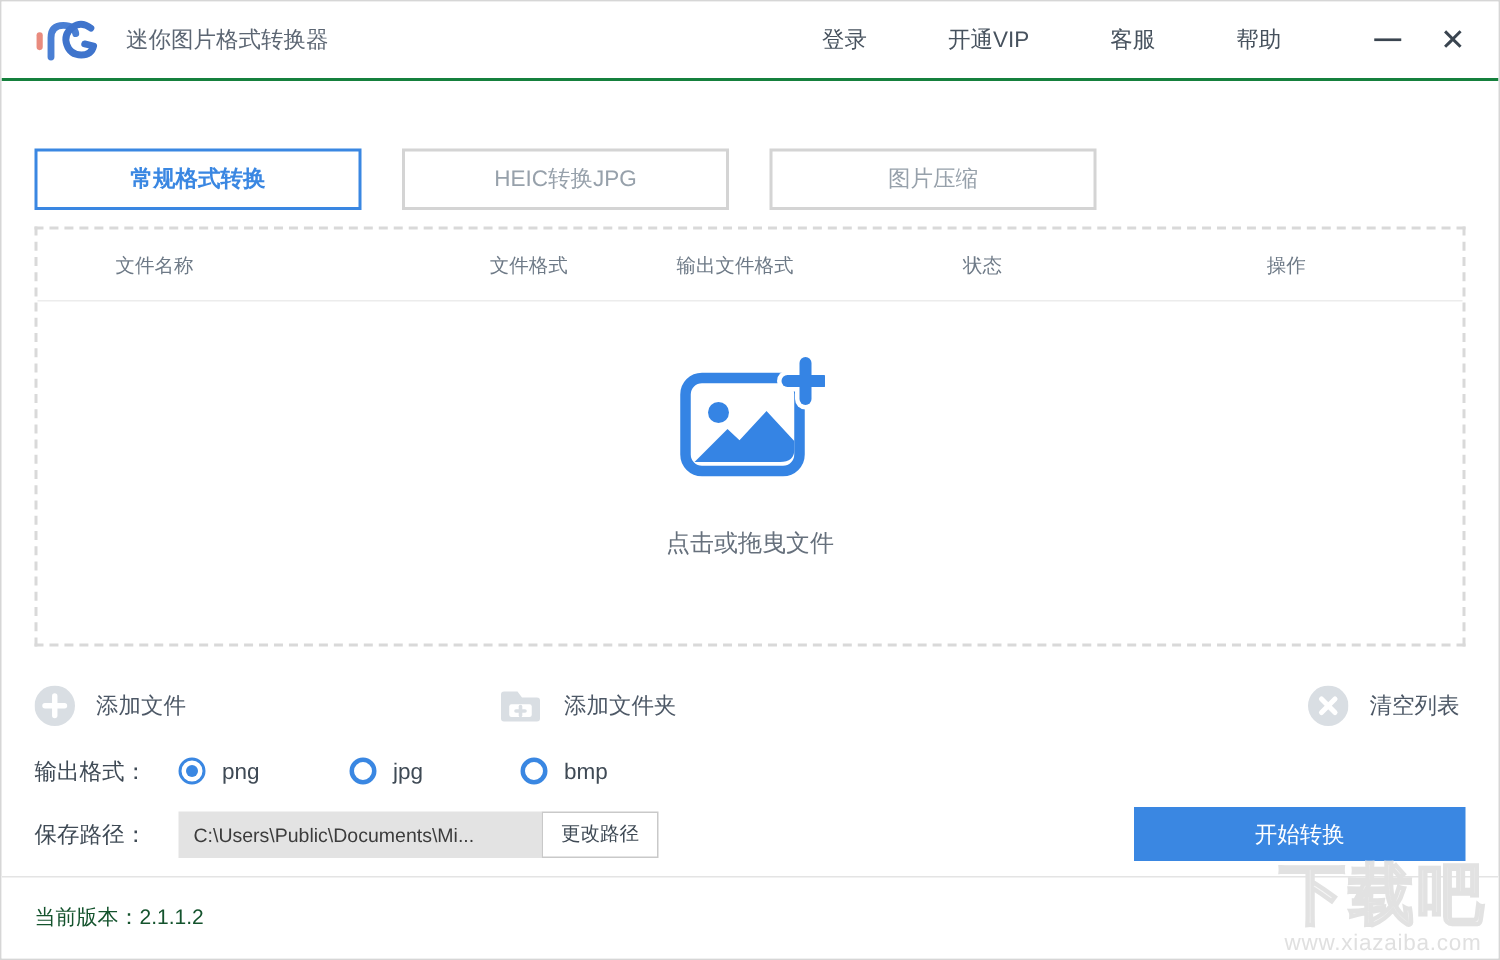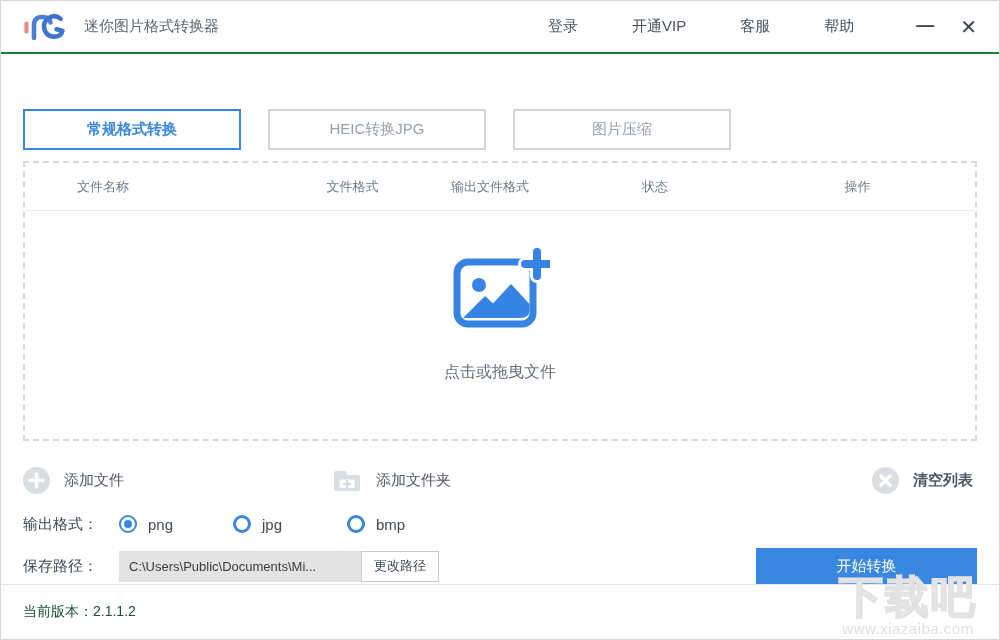--- a/index.html
+++ b/index.html
@@ -14,21 +14,21 @@
     border-bottom:2px solid #15803d; background:#fff;
   }
   .brand{display:flex; align-items:center; gap:17px;}
   .app-title{font-size:15px; color:#5c6673;}
   .menu{margin-left:auto; display:flex; gap:54px; margin-right:62px;}
   .menu span{font-size:15px; color:#47525e; cursor:pointer;}
   .winctrl{display:flex; align-items:center; gap:26px;}
   .btn-min{font-size:18px; color:#3a4550; cursor:pointer; line-height:1; font-weight:bold; transform:translateY(-2px);}
   .btn-close{font-size:20px; color:#3a4550; cursor:pointer; line-height:1;}
   
-  .main{padding:17px 22px;}
+  .main{padding:7px 22px;}
   .tabs{margin-top:38px; display:flex; gap:27px;}
   .tab{
     width:218px; height:41px; box-sizing:border-box; background:#fff;
     border:2px solid #d4d4d4; color:#97a1ab; font-size:15px;
     font-family:"Liberation Sans", sans-serif; cursor:pointer;
     display:flex; align-items:center; justify-content:center;
   }
   .tab.active{border-color:#3a87e2; color:#3a87e2; font-weight:bold;}
   .dropzone{
     margin-top:11px; height:280px; box-sizing:border-box;
@@ -42,21 +42,21 @@
   .thead span{font-size:13px; color:#6e7a87; text-align:center;font-family:Liberation Serif, serif;}
   .thead span:first-child{text-align:left; padding-left:52px;}
   .dz-center{display:flex; flex-direction:column; align-items:center;}
   .dz-center svg{margin-top:33px;}
   .dz-hint{margin-top:26px; font-size:16px; color:#66707c;}
   
   .actions-row{margin-top:24px; display:flex; align-items:center; height:30px;justify-content:center;}
   .action{display:flex; align-items:center; gap:14px; cursor:pointer;}
   .action span.txt{font-size:15px; color:#4d5866;}
   .action-folder{margin-left:208px;}
-  .action-clear{margin-left:auto; margin-right:4px;font-weight:bold;}
+  .action-clear{margin-left:auto; margin-right:4px;}
   
   .format-row{margin-top:14px; display:flex; align-items:center; height:30px;}
   .fmt-label{font-size:15px; color:#3f4a55; width:96px;}
   .radio{display:flex; align-items:center; gap:11px; margin-right:58px; cursor:pointer; width:56px;}
   .rb{width:18px; height:18px; box-sizing:border-box; border-radius:50%;
       border:3px solid #3a87e2; background:#fff; position:relative; flex:0 0 auto;}
   .rb.checked{border-width:2.5px;}
   .rb.checked::after{content:""; position:absolute; left:50%; top:50%; width:8px; height:8px;
       margin:-4px 0 0 -4px; border-radius:50%; background:#3a87e2;}
   .radio span.txt{font-size:15px; color:#3f4a55;}
@@ -78,21 +78,21 @@
     color:#fff; font-size:15px; font-family:"Liberation Sans", sans-serif; cursor:pointer;
   }
   
   .statusbar{
     position:absolute; left:0; right:0; bottom:0; height:54px;
     border-top:1px solid #e4e4e4; display:flex; align-items:center;
     padding-left:22px; background:#fff;
   }
   .version{font-size:14px; color:#14532d;}
   
-  .watermark{position:absolute; right:22px; bottom:2px; text-align:center; pointer-events:none; z-index:5;}
+  .watermark{position:absolute; right:8px; bottom:2px; text-align:center; pointer-events:none; z-index:5;}
   .wm-big{
     font-size:44px; font-weight:bold; line-height:1; letter-spacing:2px;
     color:#f6f6f6; -webkit-text-stroke:1.5px #e2e2e2;
   }
   .wm-url{font-size:15px; color:#e0e0e0; margin-top:1px; letter-spacing:0.5px;}
 </style>
 </head>
 <body>
 
 <div class="window">

